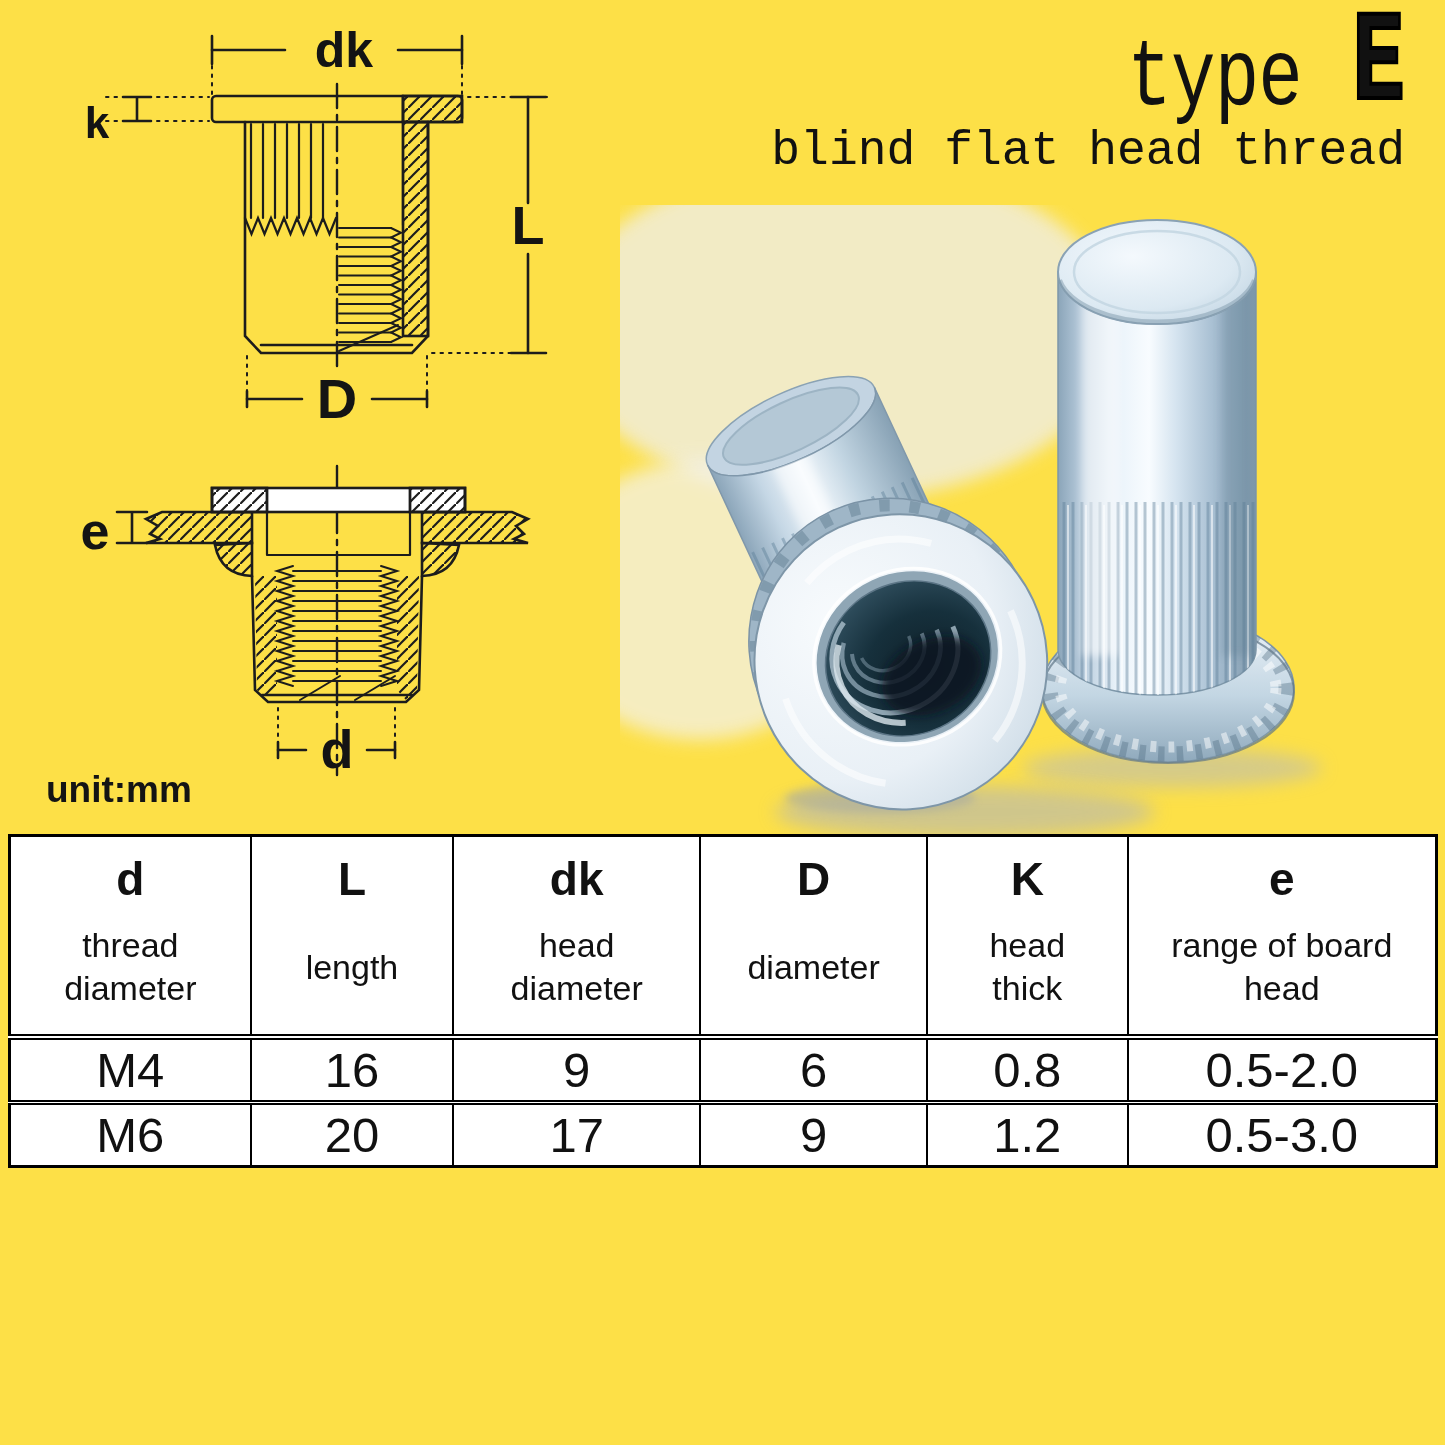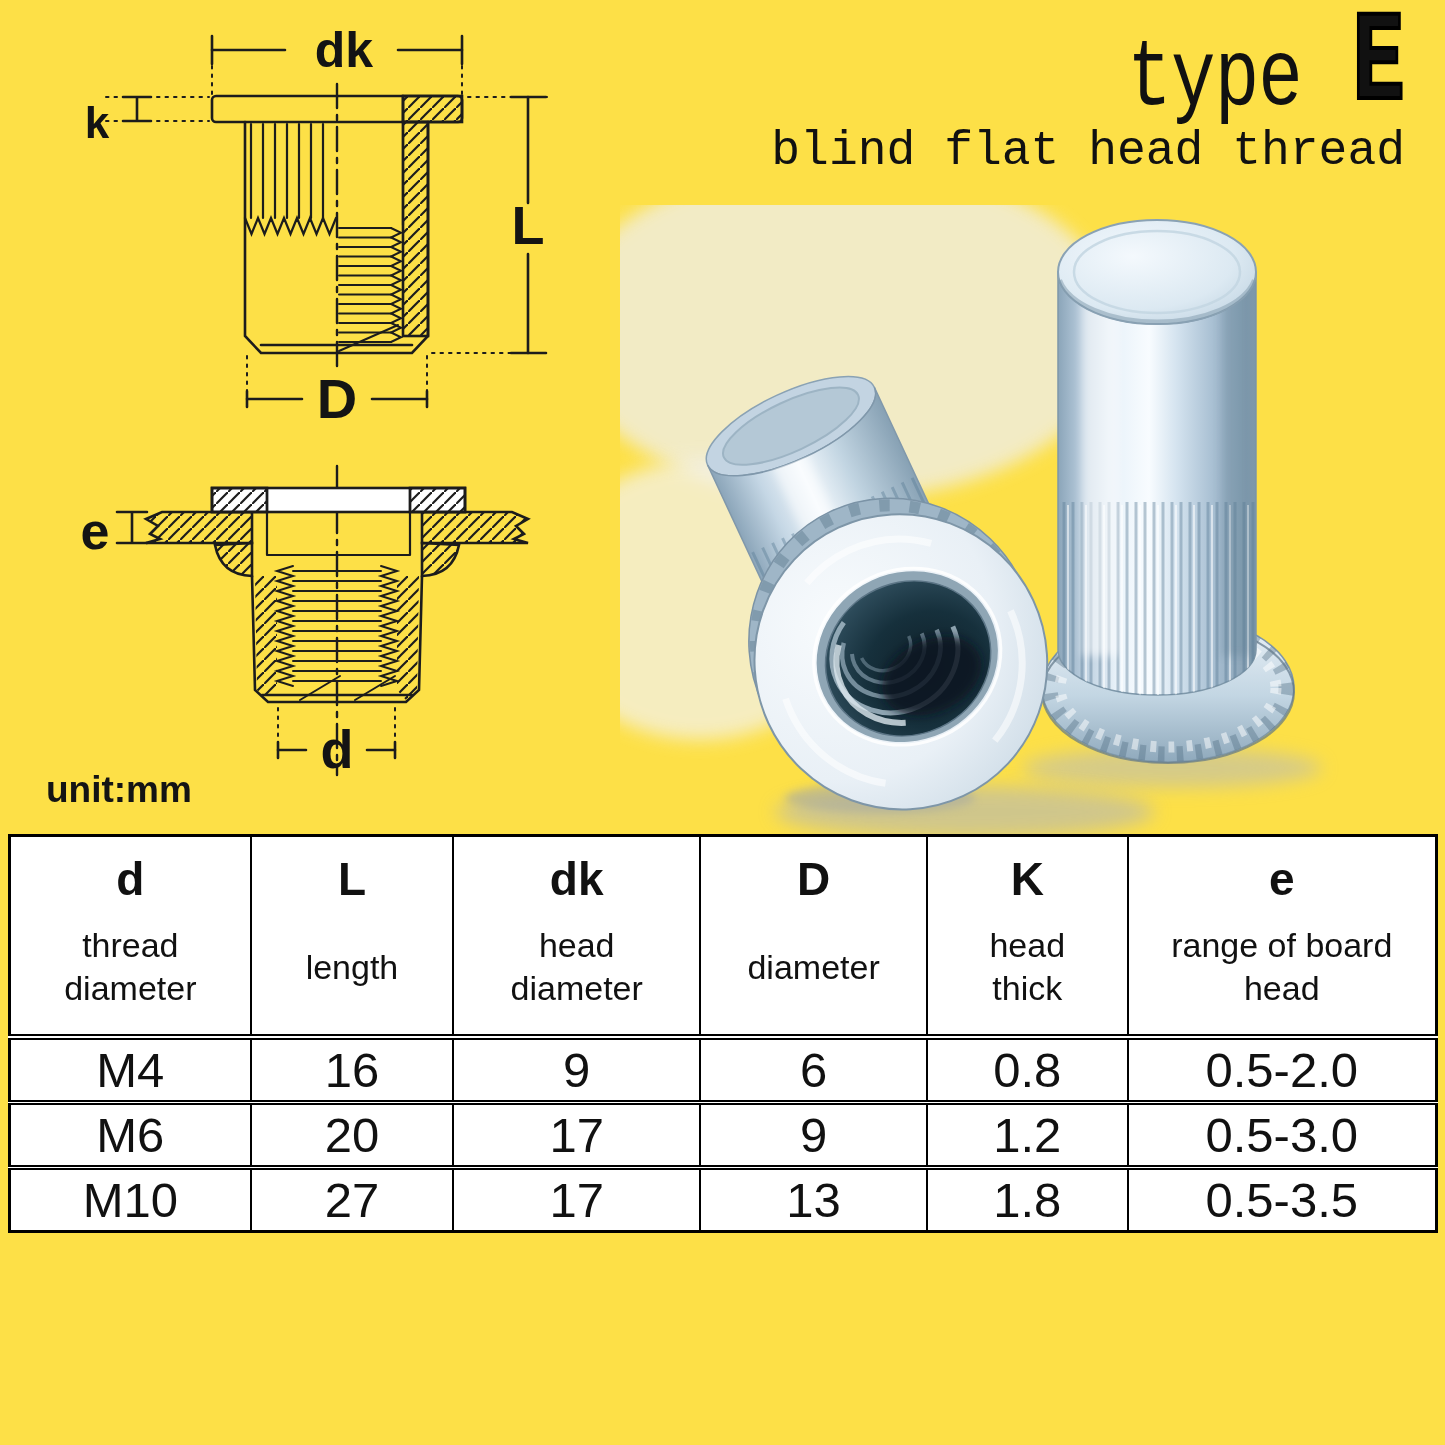--- a/index.html
+++ b/index.html
@@ -309,24 +309,16 @@
           <td>0.5-2.0</td>
         </tr>
         <tr>
           <td>M6</td>
           <td>20</td>
           <td>17</td>
           <td>9</td>
           <td>1.2</td>
           <td>0.5-3.0</td>
         </tr>
-        <tr>
-          <td>M10</td>
-          <td>27</td>
-          <td>17</td>
-          <td>13</td>
-          <td>1.8</td>
-          <td>0.5-3.5</td>
-        </tr>
       </tbody>
   </table>
 
 </div>
 
 </body></html>

